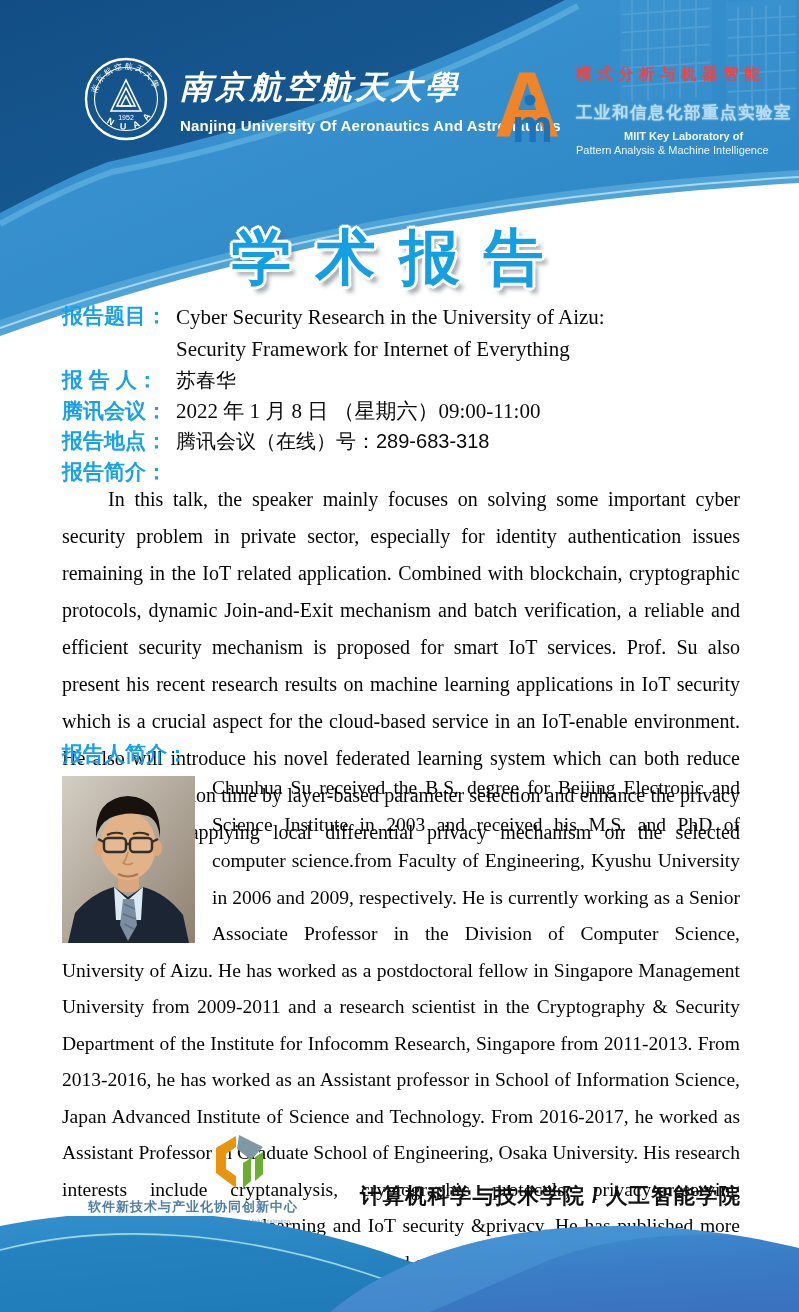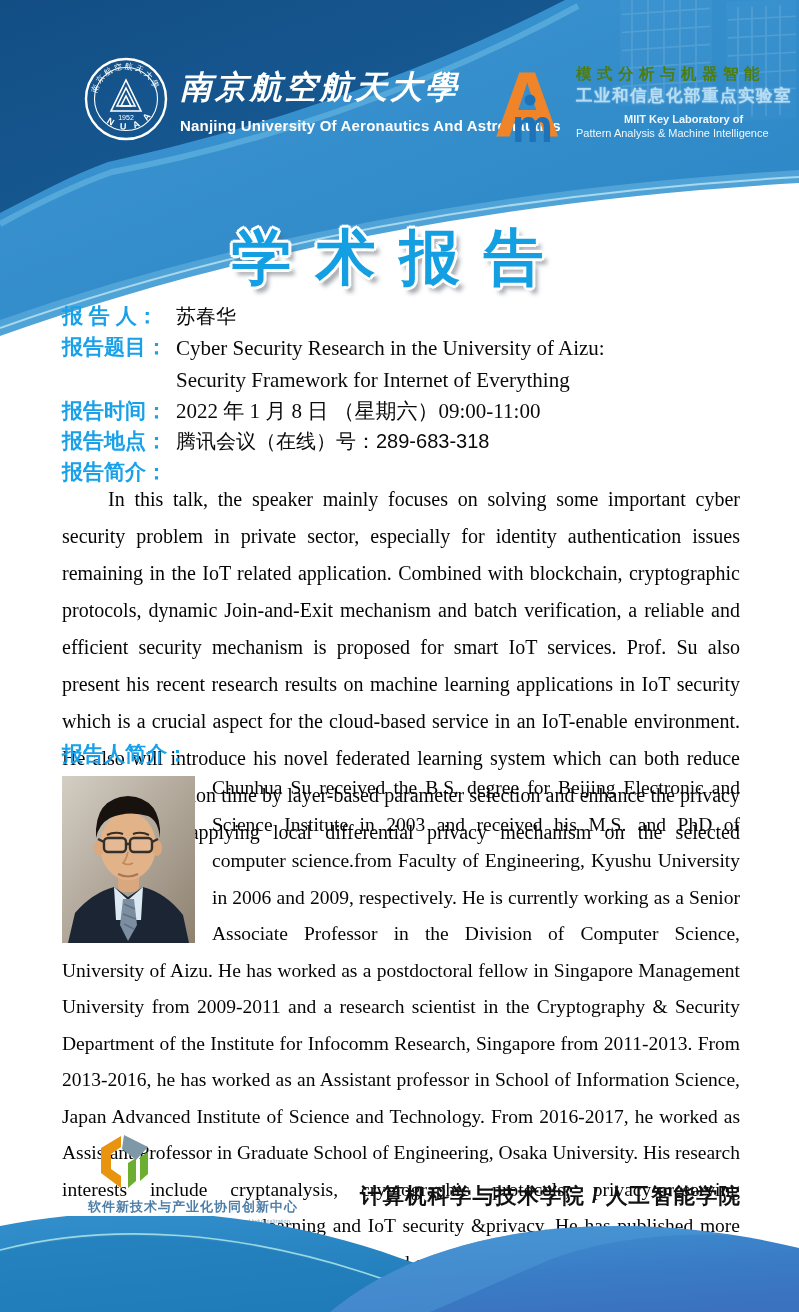--- a/index.html
+++ b/index.html
@@ -14,22 +14,22 @@
   .header svg.header-bg { position:absolute; top:0; left:0; }
   .uni-block { position:absolute; left:180px; top:66px; color:#fff; }
   .uni-name-zh {
     font-family:"Liberation Serif", serif; font-weight:700; font-style:italic;
     font-size:32px; letter-spacing:3px; white-space:nowrap;
   }
   .uni-name-en { font-size:15px; font-weight:700; margin-top:7px; letter-spacing:.2px; white-space:nowrap; }
   .seal { position:absolute; left:82px; top:55px; }
   .ami { position:absolute; left:492px; top:54px; display:flex; }
   .ami-text { margin-left:8px; padding-top:10px; white-space:nowrap; }
-  .ami-zh1 { color:#4d7c0f; font-weight:700; font-size:15.5px; letter-spacing:5.5px; }
-  .ami-zh2 { color:#b5def6; font-weight:700; font-size:16.5px; letter-spacing:1.5px; margin-top:0;
+  .ami-zh1 { color:#ef4444; font-weight:700; font-size:15.5px; letter-spacing:5.5px; }
+  .ami-zh2 { color:#b5def6; font-weight:700; font-size:16.5px; letter-spacing:1.5px; margin-top:17px;
              text-shadow:0 0 2px rgba(255,255,255,.55);text-align:right; }
   .ami-en1 { color:#eef7fd; font-size:11px; font-weight:600; margin-top:6px;padding-left:48px; }
   .ami-en2 { color:#eef7fd; font-size:11px; font-weight:400; margin-top:2px; }
   
   .main-title {
     position:absolute; top:218px; left:0; width:799px; text-align:center;
     font-family:"Liberation Serif", serif; font-weight:700;
     font-size:60px; letter-spacing:24px; color:#149fe2;
     text-shadow:
       -2px -2px 0 #fff, 2px -2px 0 #fff, -2px 2px 0 #fff, 2px 2px 0 #fff,
@@ -57,21 +57,21 @@
     position:absolute; top:740px; left:62px;
     font-weight:700; color:#18a0e8; font-size:21px;
   }
   .bio { position:absolute; top:770px; left:62px; width:678px;
     font-family:"Liberation Serif", serif; font-size:19.5px; line-height:36.5px;
     text-align:justify; color:#050505; }
   .bio-photo { float:left; width:133px; height:167px; margin:6px 17px 8px 0; }
   .bio-text { text-indent:2.3em; }
   
   .footer { position:absolute; top:1133px; left:0; width:799px; height:110px; }
-  .cic { position:absolute; left:88px; top:0; width:185px; text-align:left; }
+  .cic { position:absolute; left:88px; top:0; width:185px; text-align:right; }
   .cic-zh { color:#4e7ea8; font-weight:700; font-size:13px; letter-spacing:1px; margin-top:3px; white-space:nowrap; }
   .cic-en { color:#8aa7c3; font-size:5.5px; margin-top:2px; white-space:nowrap; }
   .dept {
     position:absolute; right:58px; top:48px; color:#111;
     font-weight:700; font-size:21.5px; letter-spacing:1px; white-space:nowrap;
   }
   
   .waves { position:absolute; bottom:0; left:0; width:799px; height:96px; }
 </style>
 </head>
@@ -154,32 +154,32 @@
         <div class="ami-en1">MIIT Key Laboratory of</div>
         <div class="ami-en2">Pattern Analysis &amp; Machine Intelligence</div>
       </div>
     </div>
   </div>
 
   <div class="main-title">学术报告</div>
 
   <div class="info">
     <div class="info-row">
-      <span class="info-label">报 告 人：</span>
-      <span class="info-value cn">苏春华</span>
-    </div>
-    <div class="info-row">
       <span class="info-label">报告题目：</span>
       <span class="info-value">
         <div class="topic-line">Cyber Security Research in the University of Aizu:</div>
         <div class="topic-line">Security Framework for Internet of Everything</div>
       </span>
     </div>
     <div class="info-row">
-      <span class="info-label">报告时间：</span>
+      <span class="info-label">报 告 人：</span>
+      <span class="info-value cn">苏春华</span>
+    </div>
+    <div class="info-row">
+      <span class="info-label">腾讯会议：</span>
       <span class="info-value">2022 年 1 月 8 日 （星期六）09:00-11:00</span>
     </div>
     <div class="info-row">
       <span class="info-label">报告地点：</span>
       <span class="info-value cn">腾讯会议（在线）号：289-683-318</span>
     </div>
     <div class="info-row">
       <span class="info-label">报告简介：</span>
     </div>
   </div>

